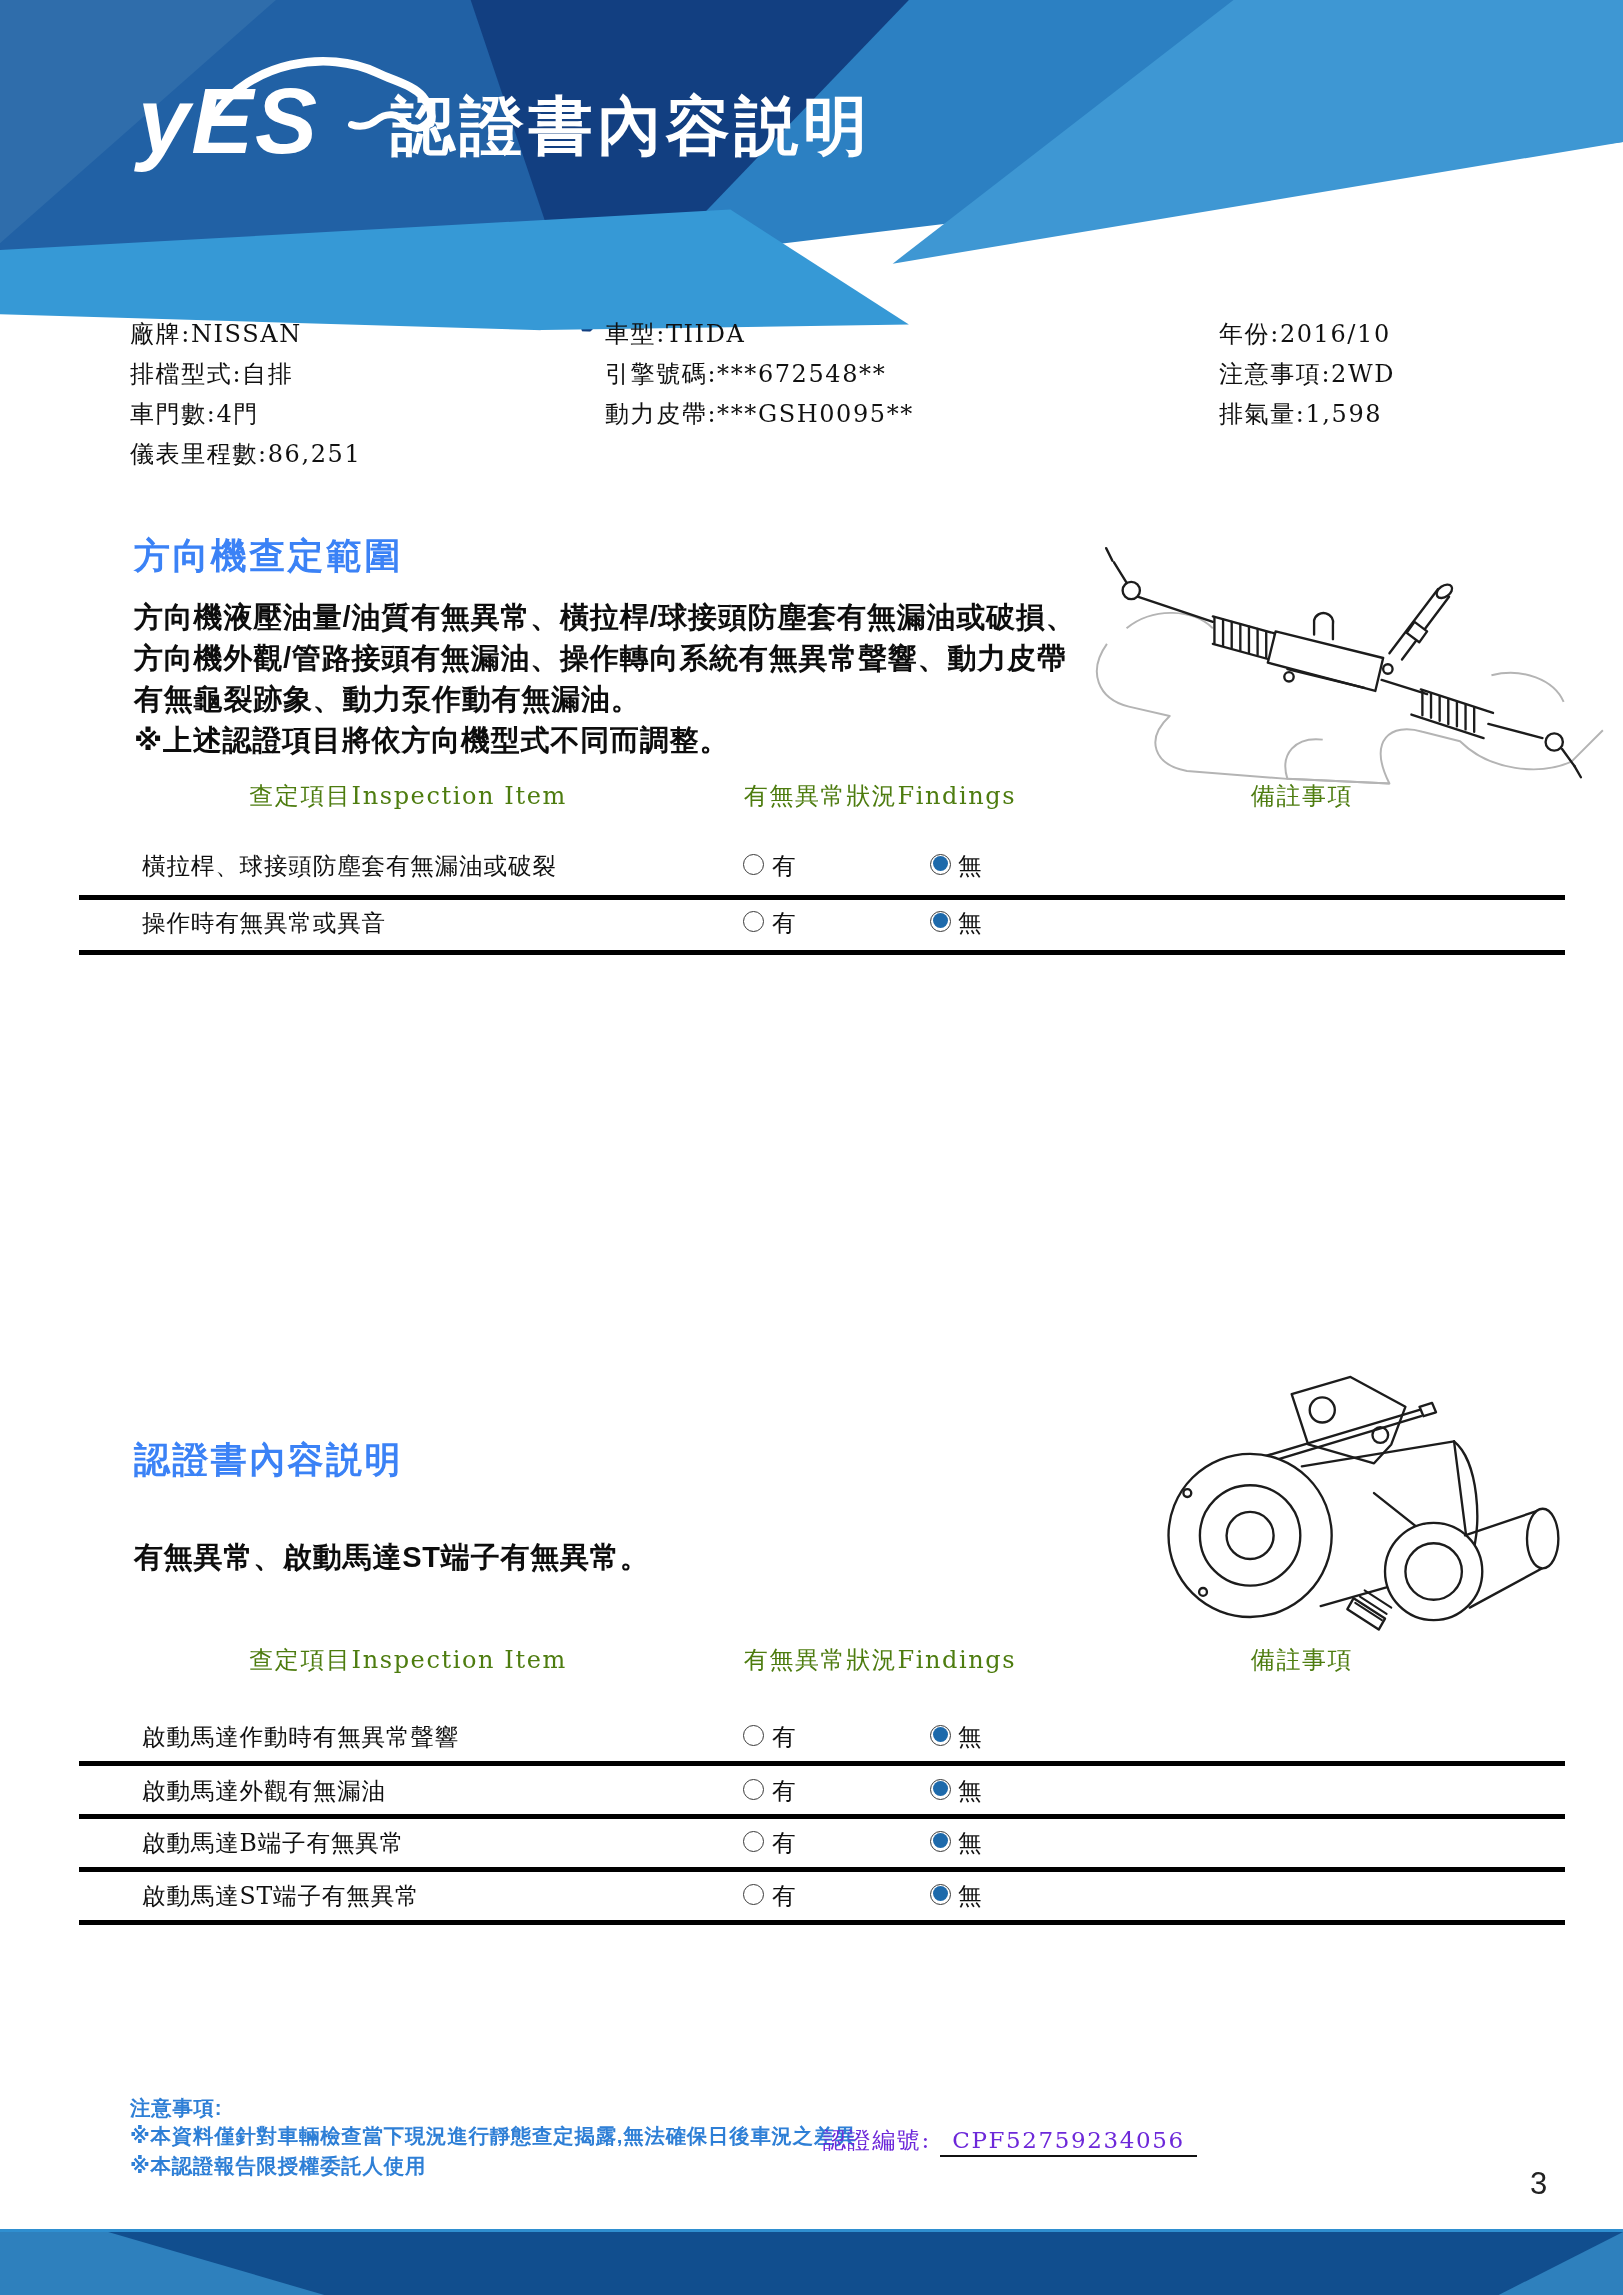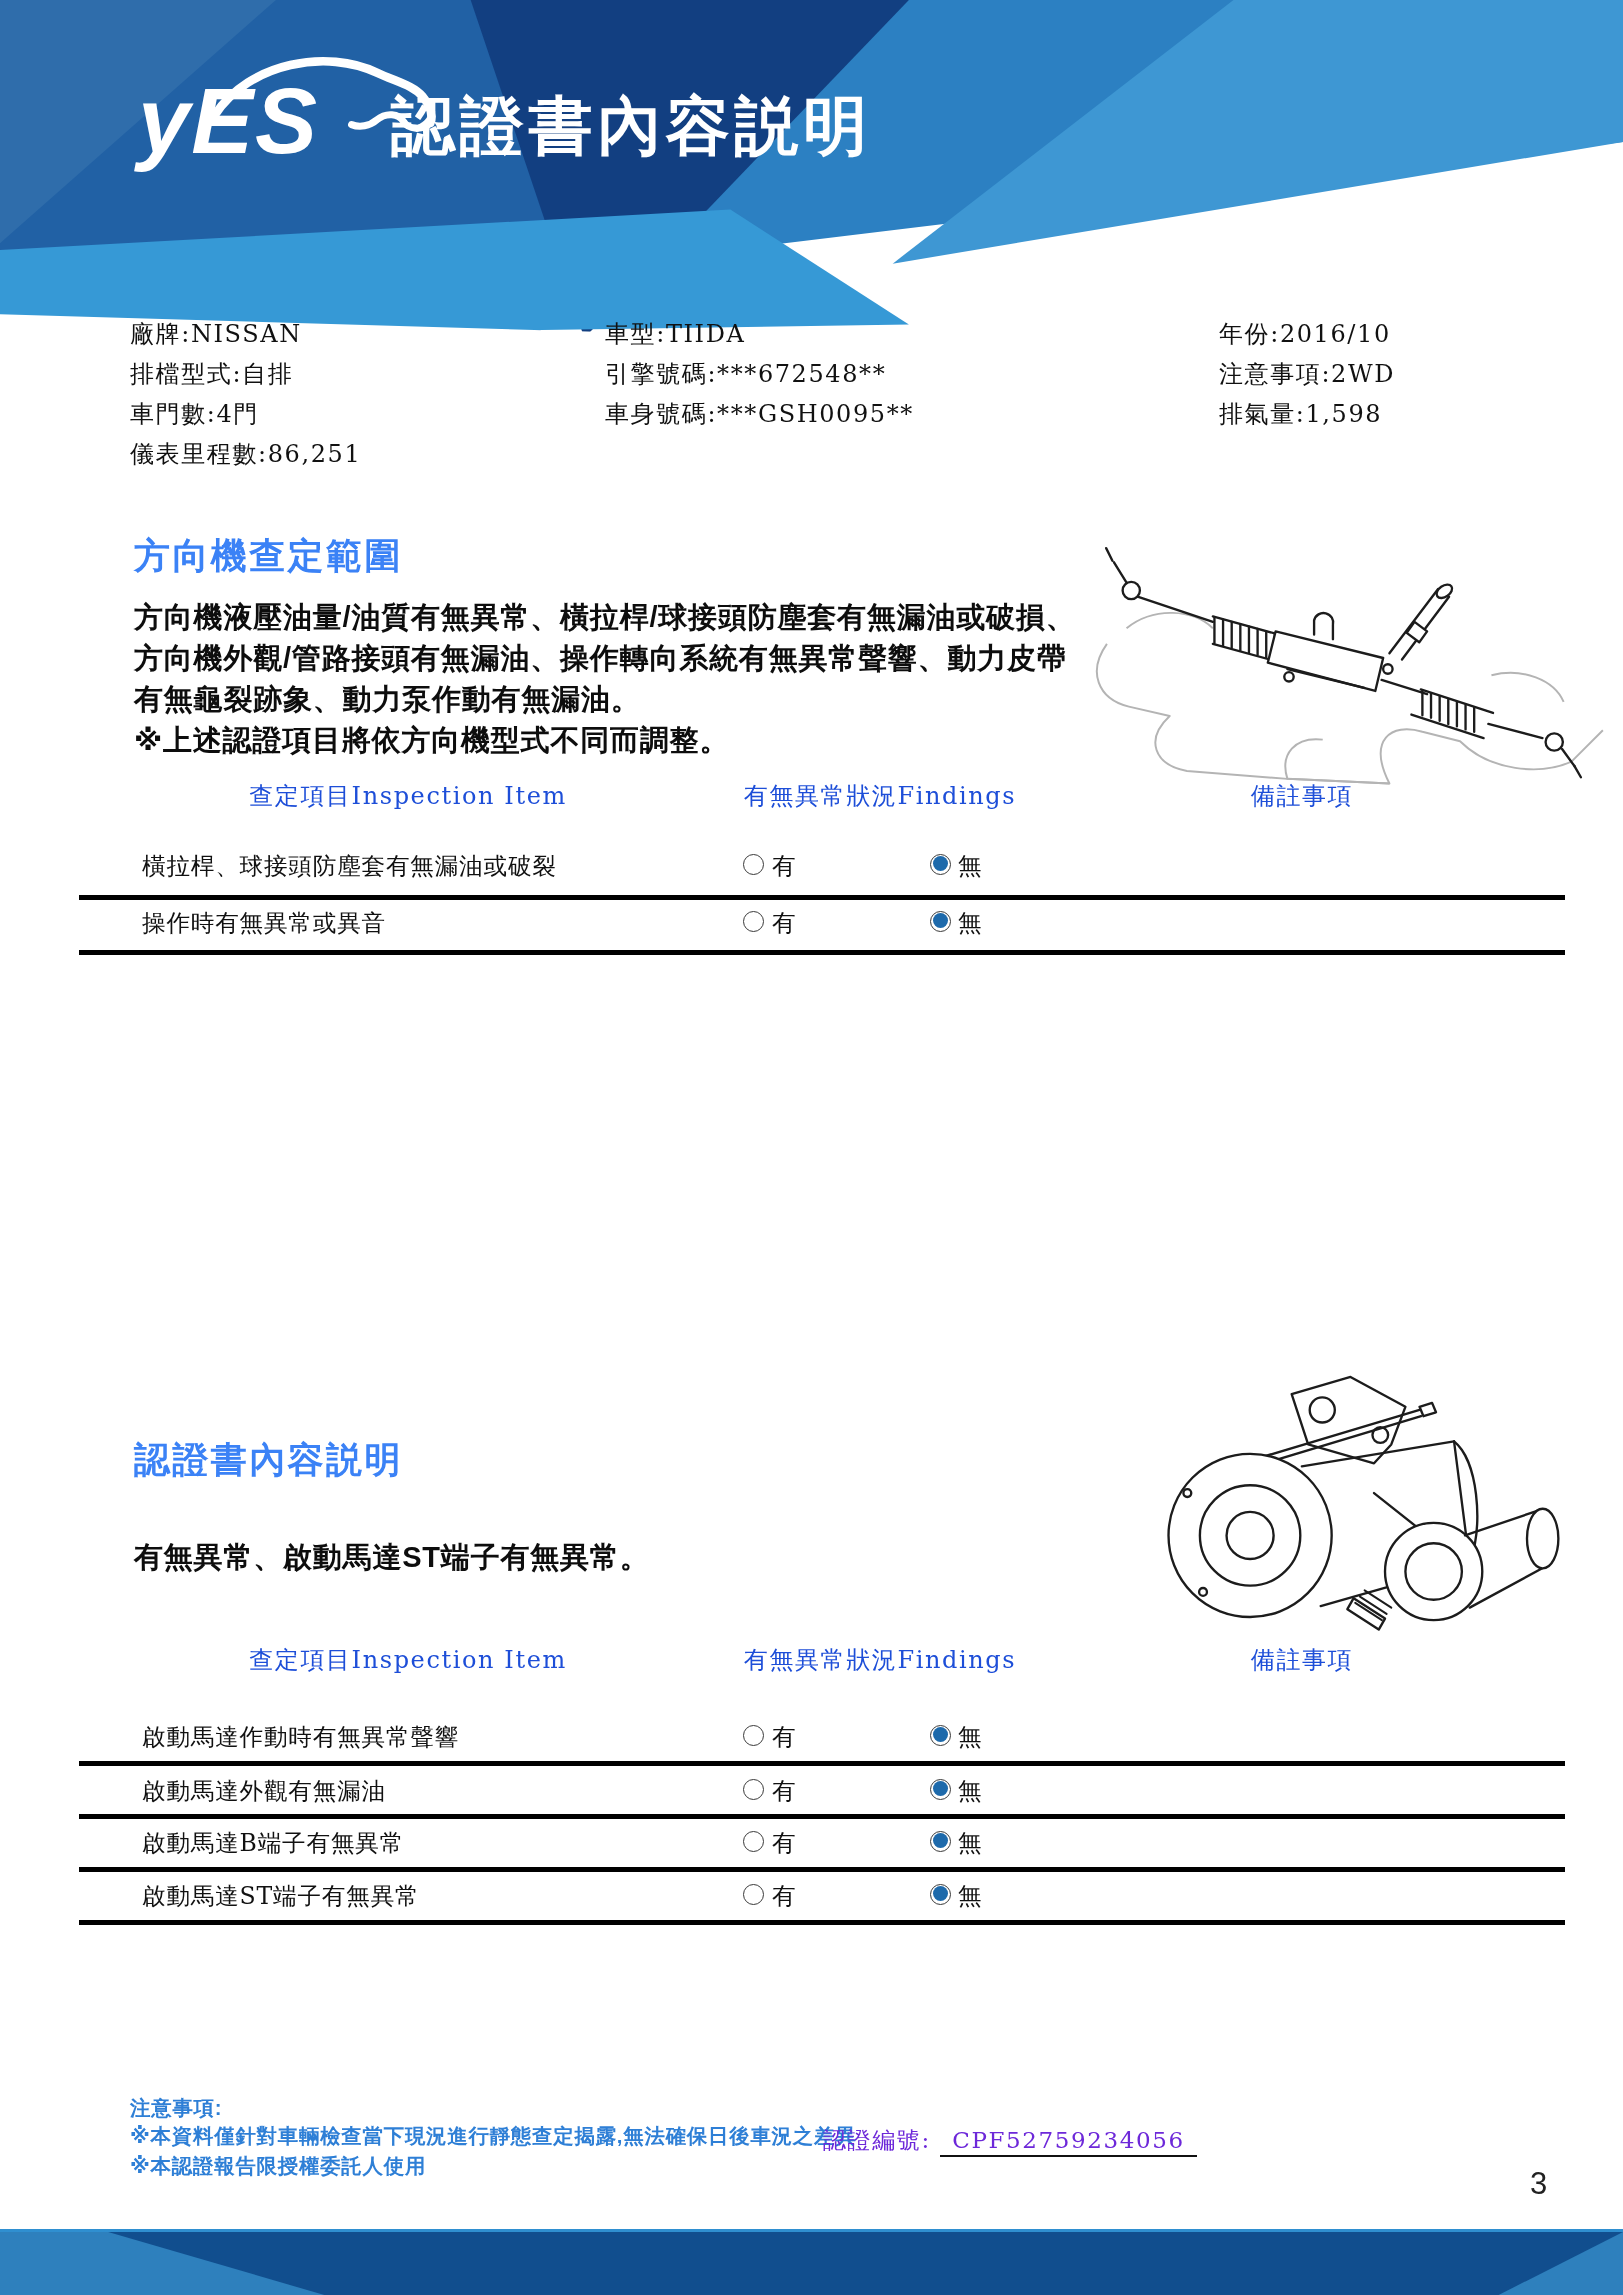--- a/index.html
+++ b/index.html
@@ -26,21 +26,21 @@
   
   .info{position:absolute;font-size:24px;letter-spacing:1.6px;color:#111;white-space:nowrap;}
 
   
   .sec-title{position:absolute;left:134px;font-size:36px;font-weight:bold;color:#3b82f6;
         letter-spacing:2.4px;white-space:nowrap;}
   .desc{position:absolute;left:134px;font-size:29px;font-weight:bold;color:#0d0d0d;
         letter-spacing:0.8px;white-space:nowrap;}
 
   
-  .th{position:absolute;transform:translateX(-50%);font-size:24px;color:#1d4ed8;
+  .th{position:absolute;transform:translateX(-50%);font-size:24px;color:#4d7c0f;
         letter-spacing:1.6px;white-space:nowrap;}
   .trow{position:absolute;left:79px;width:1486px;height:38px;}
   .item{position:absolute;left:63px;top:0;font-size:23.6px;color:#111;letter-spacing:0.8px;white-space:nowrap;}
   .radio{position:absolute;top:3.9px;width:21px;height:21px;box-sizing:border-box;
         border:1.6px solid #3a3a3a;border-radius:50%;background:#fff;}
   .radio .dot{position:absolute;left:1.6px;top:1.6px;width:15px;height:15px;border-radius:50%;background:#1e6aab;}
   .rlabel{position:absolute;top:0;font-size:23.6px;color:#111;}
   .hr{position:absolute;left:79px;width:1486px;height:4.7px;background:#000;}
 
   
@@ -81,21 +81,21 @@
     </svg>
     <div class="hero-title">認證書內容説明</div>
   </div>
 
   <div class="info serif" style="left:130px;top:318px">廠牌:NISSAN</div>
   <div class="info serif" style="left:130px;top:358px">排檔型式:自排</div>
   <div class="info serif" style="left:130px;top:398px">車門數:4門</div>
   <div class="info serif" style="left:130px;top:438px">儀表里程數:86,251</div>
   <div class="info serif" style="left:605px;top:318px">車型:TIIDA</div>
   <div class="info serif" style="left:605px;top:358px">引擎號碼:***672548**</div>
-  <div class="info serif" style="left:605px;top:398px">車身號碼:***GSH0095**</div>
+  <div class="info serif" style="left:605px;top:398px">動力皮帶:***GSH0095**</div>
   <div class="info serif" style="left:1219px;top:318px">年份:2016/10</div>
   <div class="info serif" style="left:1219px;top:358px">注意事項:2WD</div>
   <div class="info serif" style="left:1219px;top:398px">排氣量:1,598</div>
 
   <div class="sec-title" style="top:532px">方向機查定範圍</div>
   <div class="desc" style="top:639px">方向機外觀/管路接頭有無漏油、操作轉向系統有無異常聲響、動力皮帶</div>
   <div class="desc" style="top:598px">方向機液壓油量/油質有無異常、橫拉桿/球接頭防塵套有無漏油或破損、</div>
   <div class="desc" style="top:680px">有無龜裂跡象、動力泵作動有無漏油。</div>
   <div class="desc" style="top:721px">※上述認證項目將依方向機型式不同而調整。</div>
 

